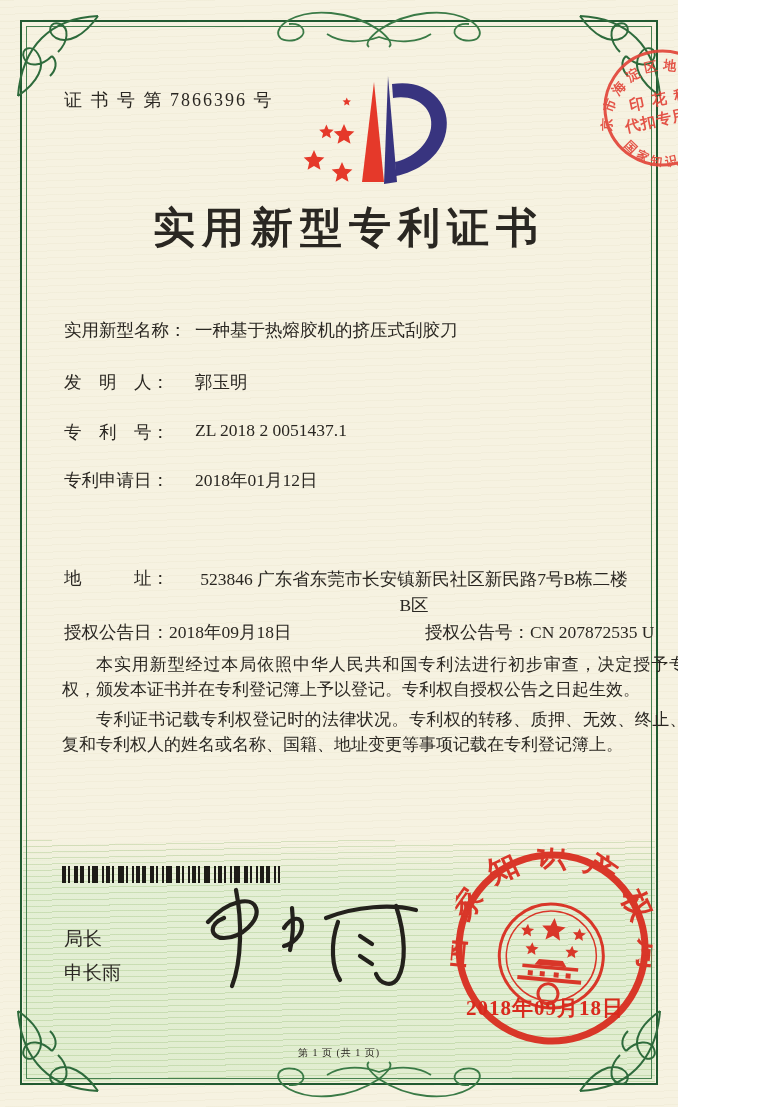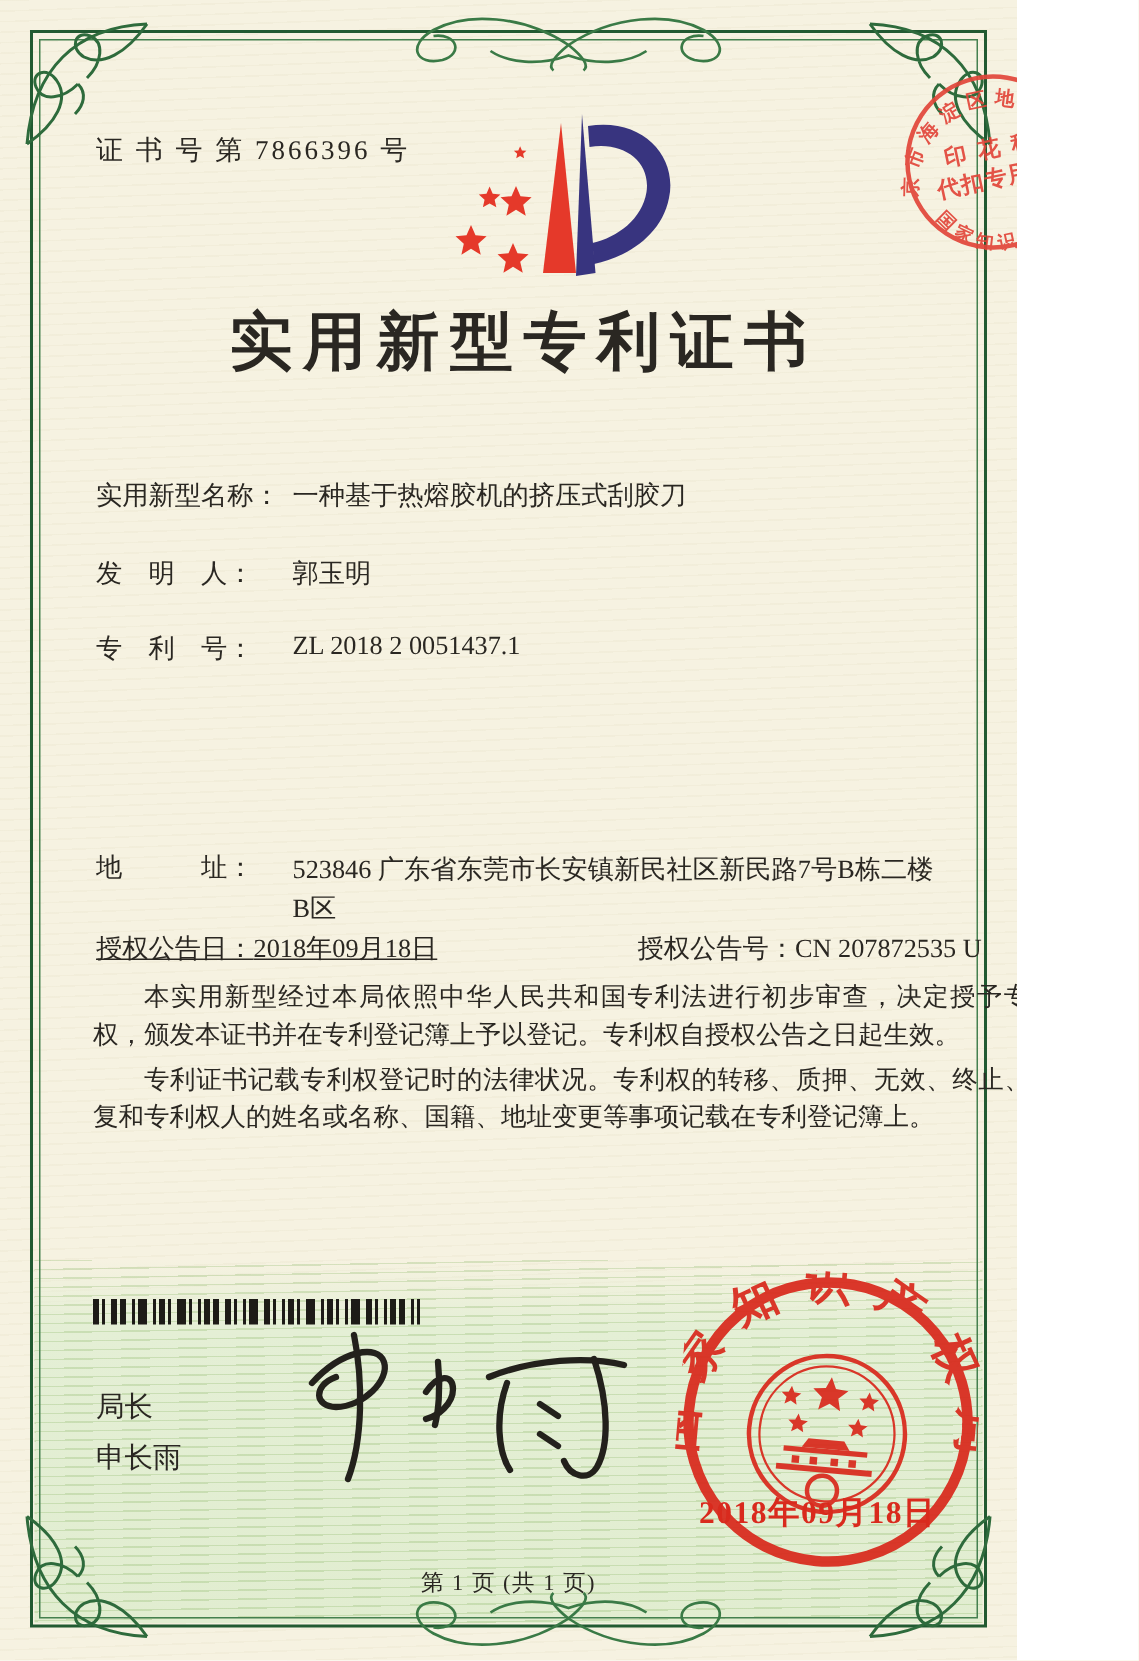--- a/index.html
+++ b/index.html
@@ -27,40 +27,40 @@
   .frame-inner{position:absolute;left:26px;top:26px;right:26px;bottom:28px;border:1px solid #45804f;z-index:2;pointer-events:none;}
   .ornament{position:absolute;z-index:3;pointer-events:none;}
   .content{position:absolute;inset:0;z-index:4;}
 
   .cert-number{position:absolute;left:64px;top:88px;font-size:18px;letter-spacing:2px;}
   .doc-title{position:absolute;left:0;right:0;top:200px;text-align:center;font-size:42px;font-weight:bold;letter-spacing:7px;padding-left:20px;}
 
   .field-row{position:absolute;left:64px;display:flex;font-size:17.5px;}
   .field-label{flex:0 0 131px;white-space:pre;}
   .field-value{white-space:pre-wrap;}
-  .addr-value{width:438px;word-break:break-all;line-height:26px;}
-
-  .grant-row{position:absolute;left:64px;top:620px;width:640px;font-size:17.5px;text-decoration:underline;}
+  .addr-value{width:438px;word-break:break-all;line-height:26px;text-align:center;}
+
+  .grant-row{position:absolute;left:64px;top:620px;width:640px;font-size:17.5px;}
   .grant-no{position:absolute;left:361px;top:0;white-space:pre;}
 
   .paragraphs{position:absolute;left:62px;top:652px;width:642px;font-size:17px;line-height:25px;text-align:justify;}
   .paragraphs p{margin:0 0 5px 0;text-indent:2em;}
 
   .barcode{position:absolute;left:62px;top:866px;width:218px;height:17px;display:flex;}
   .barcode i{height:100%;}
 
   .signer{position:absolute;left:64px;top:922px;font-size:19px;line-height:34px;}
   .signature{position:absolute;left:180px;top:880px;}
 
   .seal{position:absolute;left:452px;top:848px;transform:rotate(5deg);}
   .seal-date{position:absolute;left:466px;top:994px;font-size:21px;font-weight:bold;color:#d92a1d;letter-spacing:1px;z-index:5;}
 
   .tax-stamp{position:absolute;left:598px;top:44px;transform:rotate(-12deg);}
 
-  .footer{position:absolute;left:0;right:0;top:1046px;text-align:center;font-size:15px;letter-spacing:1px;}
+  .footer{position:absolute;left:0;right:0;top:1046px;text-align:center;font-size:10px;letter-spacing:1px;}
   svg text{font-family:"Liberation Serif","DejaVu Serif",serif;}
 </style>
 </head>
 <body>
 
 <div class="page">
 
   <div class="green-band"></div>
   <div class="frame-outer"></div>
   <div class="frame-inner"></div>
@@ -155,20 +155,24 @@
       <span class="field-label">实用新型名称：</span>
       <span class="field-value">一种基于热熔胶机的挤压式刮胶刀</span>
     </div>
     <div class="field-row" style="top:370px">
       <span class="field-label">发　明　人：</span>
       <span class="field-value">郭玉明</span>
     </div>
     <div class="field-row" style="top:420px">
       <span class="field-label">专　利　号：</span>
       <span class="field-value">ZL 2018 2 0051437.1</span>
+    </div>
+    <div class="field-row" style="top:468px">
+      <span class="field-label">专利申请日：</span>
+      <span class="field-value">2018年01月12日</span>
     </div>
     <div class="field-row" style="top:566px">
       <span class="field-label">地　　　址：</span>
       <span class="field-value addr-value">523846 广东省东莞市长安镇新民社区新民路7号B栋二楼B区</span>
     </div>
 
     <div class="grant-row">
       <span>授权公告日：</span><span>2018年09月18日</span>
       <span class="grant-no"><span>授权公告号：</span><span>CN 207872535 U</span></span>
     </div>

